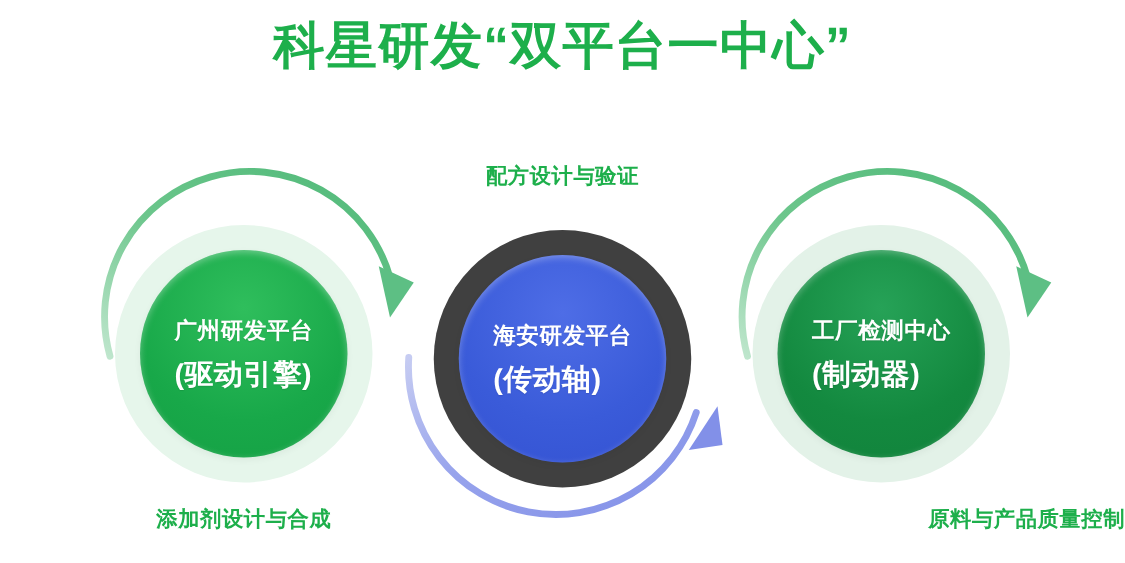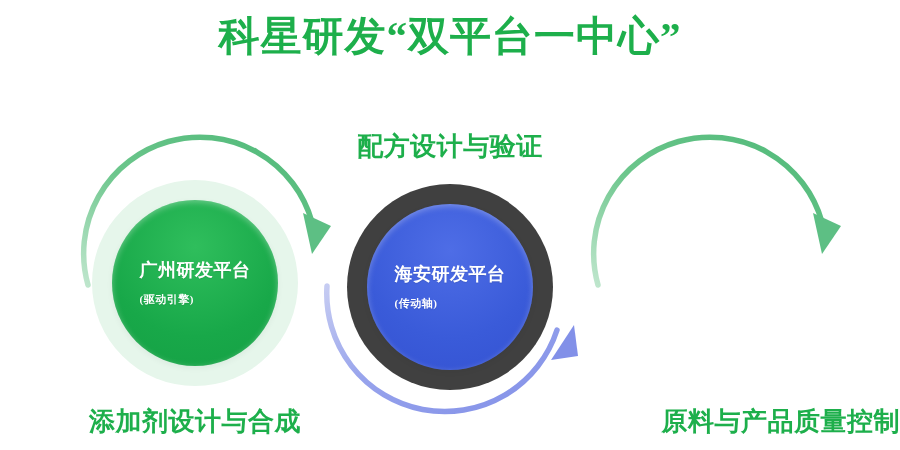--- a/index.html
+++ b/index.html
@@ -9,21 +9,20 @@
   }
   body {
     font-family: "Liberation Sans", "DejaVu Sans", sans-serif;
   }
   #stage {
     position: relative;
     width: 900px;
     height: 450px;
     background: #ffffff;
     overflow: hidden;
-    font-family: Liberation Serif, serif;
   }
 
   
   #title {
     position: absolute;
     left: 0;
     top: 14px;
     width: 900px;
     text-align: center;
     font-size: 41px;
@@ -72,21 +71,21 @@
   }
   .node .l1 {
     font-size: 18px;
     font-weight: bold;
     letter-spacing: 0.5px;
     display: block;
     margin-bottom: 15px;
     text-shadow: 0 1px 1px rgba(0,0,0,0.10);
   }
   .node .l2 {
-    font-size: 11px;
+    font-size: 23px;
     font-weight: bold;
     letter-spacing: 0.5px;
     display: block;
     text-shadow: 0 1px 1px rgba(0,0,0,0.10);
   }
 
   #node-1 { left: 92px;  top: 180px; background: #E6F6EB; }
   #node-1 .disc {
     background: radial-gradient(circle at 50% 28%, #2FBE5C 0%, #18A849 62%, #15A044 100%);
     box-shadow: inset 0 2px 6px rgba(255,255,255,0.35), 0 2px 6px rgba(0,0,0,0.05);
@@ -98,21 +97,21 @@
   }
   #node-3 { left: 602px; top: 180px; background: #E3F2E8; }
   #node-3 .disc {
     background: radial-gradient(circle at 50% 28%, #26A257 0%, #13893F 62%, #11823B 100%);
     box-shadow: inset 0 2px 6px rgba(255,255,255,0.30), 0 2px 6px rgba(0,0,0,0.05);
   }
 
   
   .caption {
     position: absolute;
-    font-size: 26px;
+    font-size: 17px;
     font-weight: bold;
     color: #1DAF4B;
     white-space: nowrap;
     letter-spacing: 0.5px;
   }
   #caption-top    { left: 0; top: 129px; width: 900px; text-align: center; }
   #caption-left   { left: 0; top: 404px; width: 390px; text-align: center; }
   #caption-right  { left: 510px; top: 404px; width: 390px; text-align: right; }
 </style>
 </head>
@@ -166,18 +165,25 @@
   </div>
 
   <div class="node" id="node-2">
     <div class="disc"></div>
     <div class="labels">
       <span class="l1">海安研发平台</span>
       <span class="l2">(传动轴)</span>
     </div>
   </div>
 
+  <div class="node" id="node-3">
+    <div class="disc"></div>
+    <div class="labels">
+      <span class="l1">工厂检测中心</span>
+      <span class="l2">(制动器)</span>
+    </div>
+  </div>
 
   <div class="caption" id="caption-top">配方设计与验证</div>
   <div class="caption" id="caption-left">添加剂设计与合成</div>
   <div class="caption" id="caption-right">原料与产品质量控制</div>
 
 </div>
 
 </body></html>

